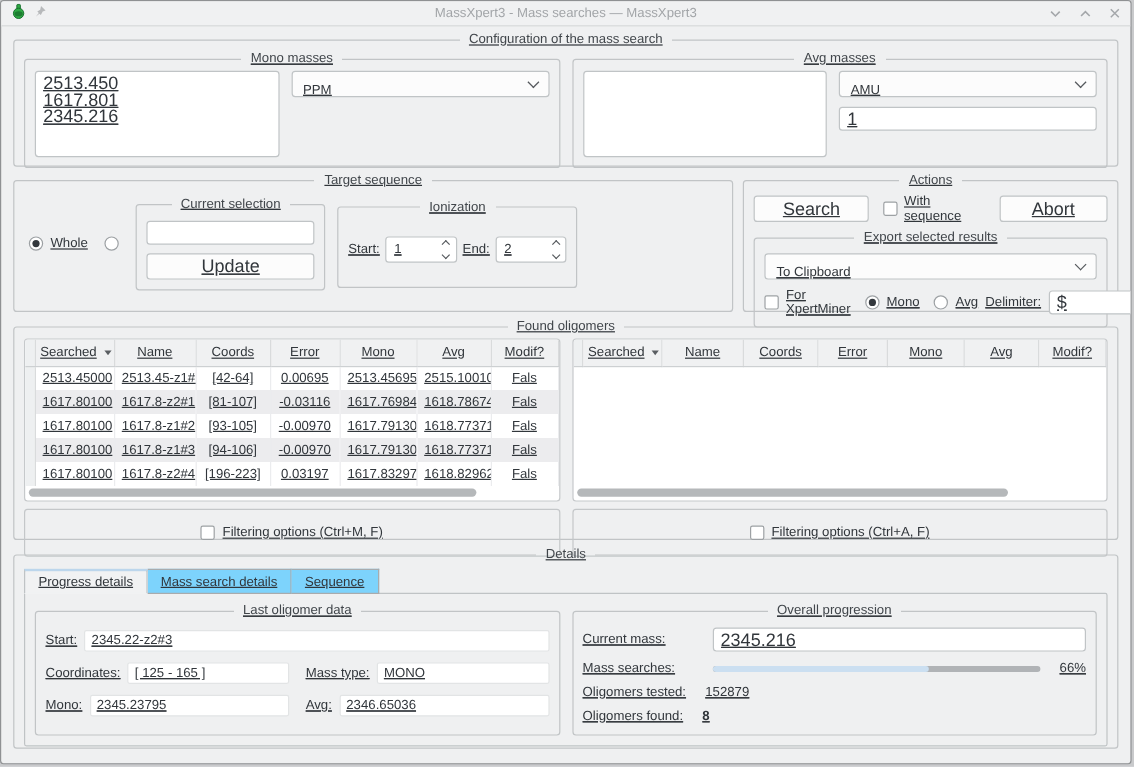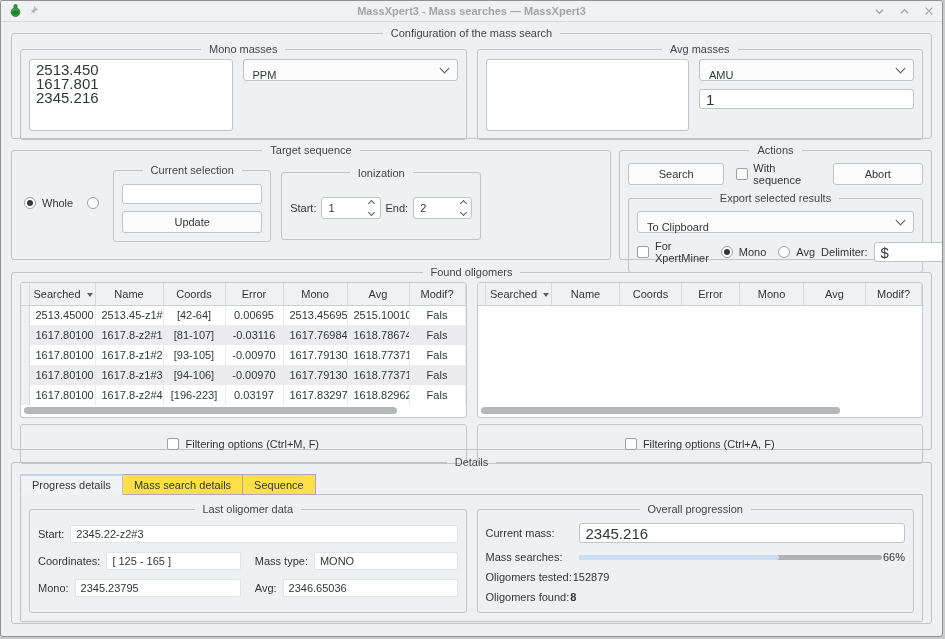--- a/index.html
+++ b/index.html
@@ -5,34 +5,34 @@
   html,body { margin:0; padding:0; background:#c9cacc; font-family:"Liberation Sans", sans-serif; }
   * { box-sizing:border-box; }
 
   .window { width:943px; height:637px; margin:0; background:#eff0f1; border:1px solid #8f9193;
             border-radius:3px; overflow:hidden; color:#31363b; font-size:11px; }
 
   
   .titlebar { position:relative; height:21px; background:#f0f1f2; border-bottom:1px solid #d7d9da;
               display:flex; align-items:center; padding:0 8px; }
   .tb-left { display:flex; align-items:center; gap:6px; }
-  .tb-title { position:absolute; left:0; right:0; text-align:center; color:#a2a5a8; font-size:11px; pointer-events:none;font-weight:bold; }
+  .tb-title { position:absolute; left:0; right:0; text-align:center; color:#a2a5a8; font-size:11px; pointer-events:none; }
   .tb-controls { margin-left:auto; display:flex; align-items:center; gap:14px; }
   .tb-controls svg { display:block; }
 
   
-  fieldset.group { border:1px solid #c1c4c6; border-radius:3px; margin:0; padding:4px 8px 8px; min-inline-size:0; }
+  fieldset.group { border:1px solid #c1c4c6; border-radius:3px; margin:0; padding:4px 8px 8px; min-inline-size:0;text-decoration:underline; }
   fieldset.group > legend { font-size:11px; color:#41464b; padding:0 8px; margin:0 auto; text-align:center; }
 
   .input { background:#fff; border:1px solid #c0c4c6; border-radius:3px; height:20px;
            font-family:"Liberation Sans",sans-serif; font-size:15px; color:#31363b; padding:0 6px; width:100%; }
   textarea.input { height:72px; resize:none; padding:3px 6px; line-height:14px; }
 
   .btn { background:#fcfcfc; border:1px solid #c0c4c6; border-radius:3px; height:22px;
-         font-family:"Liberation Sans",sans-serif; font-size:11px; color:#31363b;
+         font-family:"Liberation Sans",sans-serif; font-size:15px; color:#31363b;
          display:flex; align-items:center; justify-content:center; }
 
   .combo { background:#fcfcfc; border:1px solid #c0c4c6; border-radius:3px; height:22px;
            display:flex; align-items:center; padding:0 9px; }
   .combo .combo-label { flex:1;margin-top:10px; }
   .chev-down { width:7px; height:7px; border-right:1.5px solid #55595d; border-bottom:1.5px solid #55595d;
                transform:rotate(45deg); margin-top:-3px; }
 
   .checkbox { width:12px; height:12px; background:#fff; border:1px solid #9da1a4; border-radius:2px; flex:none; }
   .radio { width:12px; height:12px; background:#fff; border:1px solid #9da1a4; border-radius:50%; flex:none;
@@ -89,35 +89,35 @@
                 border-top:4px solid #5a5e62; margin-left:6px; vertical-align:middle; }
   .hscroll { position:absolute; left:3px; right:3px; bottom:3px; height:7px; }
   .hscroll .handle { height:7px; border-radius:3.5px; background:#b5b8ba; }
 
   .filterbar { margin-top:6px; border:1px solid #c4c7c9; border-radius:3px; height:40px;
                display:flex; align-items:center; justify-content:center; gap:6px; }
 
   
   .tabbar { display:flex; margin-top:2px; }
   .tab { height:21px; display:flex; align-items:center; padding:0 11px; font-size:11px; color:#31363b;
-         background:#fde047; border:1px solid #a8abad; border-left:none; }
+         background:#7dd3fc; border:1px solid #a8abad; border-left:none; }
   .tab:first-child { border-left:1px solid #a8abad; }
   .tab.active { background:#f1f2f3; border:1px solid #bfc3c5; border-bottom:1px solid #f1f2f3;
                 border-top:2px solid #bcd6ec; position:relative; z-index:2; }
   .tabpane { border:1px solid #bfc3c5; border-radius:0 2px 2px 2px; margin-top:-1px; padding:8px; }
   .details-grid { display:grid; grid-template-columns:1fr 1fr; gap:10px; }
 
   .lod-grid { display:grid; grid-template-columns:1fr 1fr; column-gap:14px; row-gap:9px; padding-top:6px; }
   .lod-cell { display:flex; align-items:center; gap:6px; min-width:0; }
   .lod-cell.span2 { grid-column:1 / span 2; }
   .rofield { flex:1; background:#fff; border:1px solid #e2e4e5; border-radius:2px; height:18px; line-height:16px;
              padding:0 5px; min-width:0; }
 
   .prog-grid { display:flex; flex-direction:column; gap:8px; padding-top:4px; }
-  .prog-row { display:flex; align-items:center; gap:1px; }
+  .prog-row { display:flex; align-items:center; gap:16px; }
   .prog-row .plabel { width:92px; flex:none; }
   .prog-track { flex:1; height:5px; border-radius:3px; background:#b0b3b6; overflow:hidden; }
   .prog-fill { height:5px; border-radius:3px; background:#cbdff1; }
   .bold { font-weight:bold; }
 </style>
 </head>
 <body>
 
 <div class="window">
 

